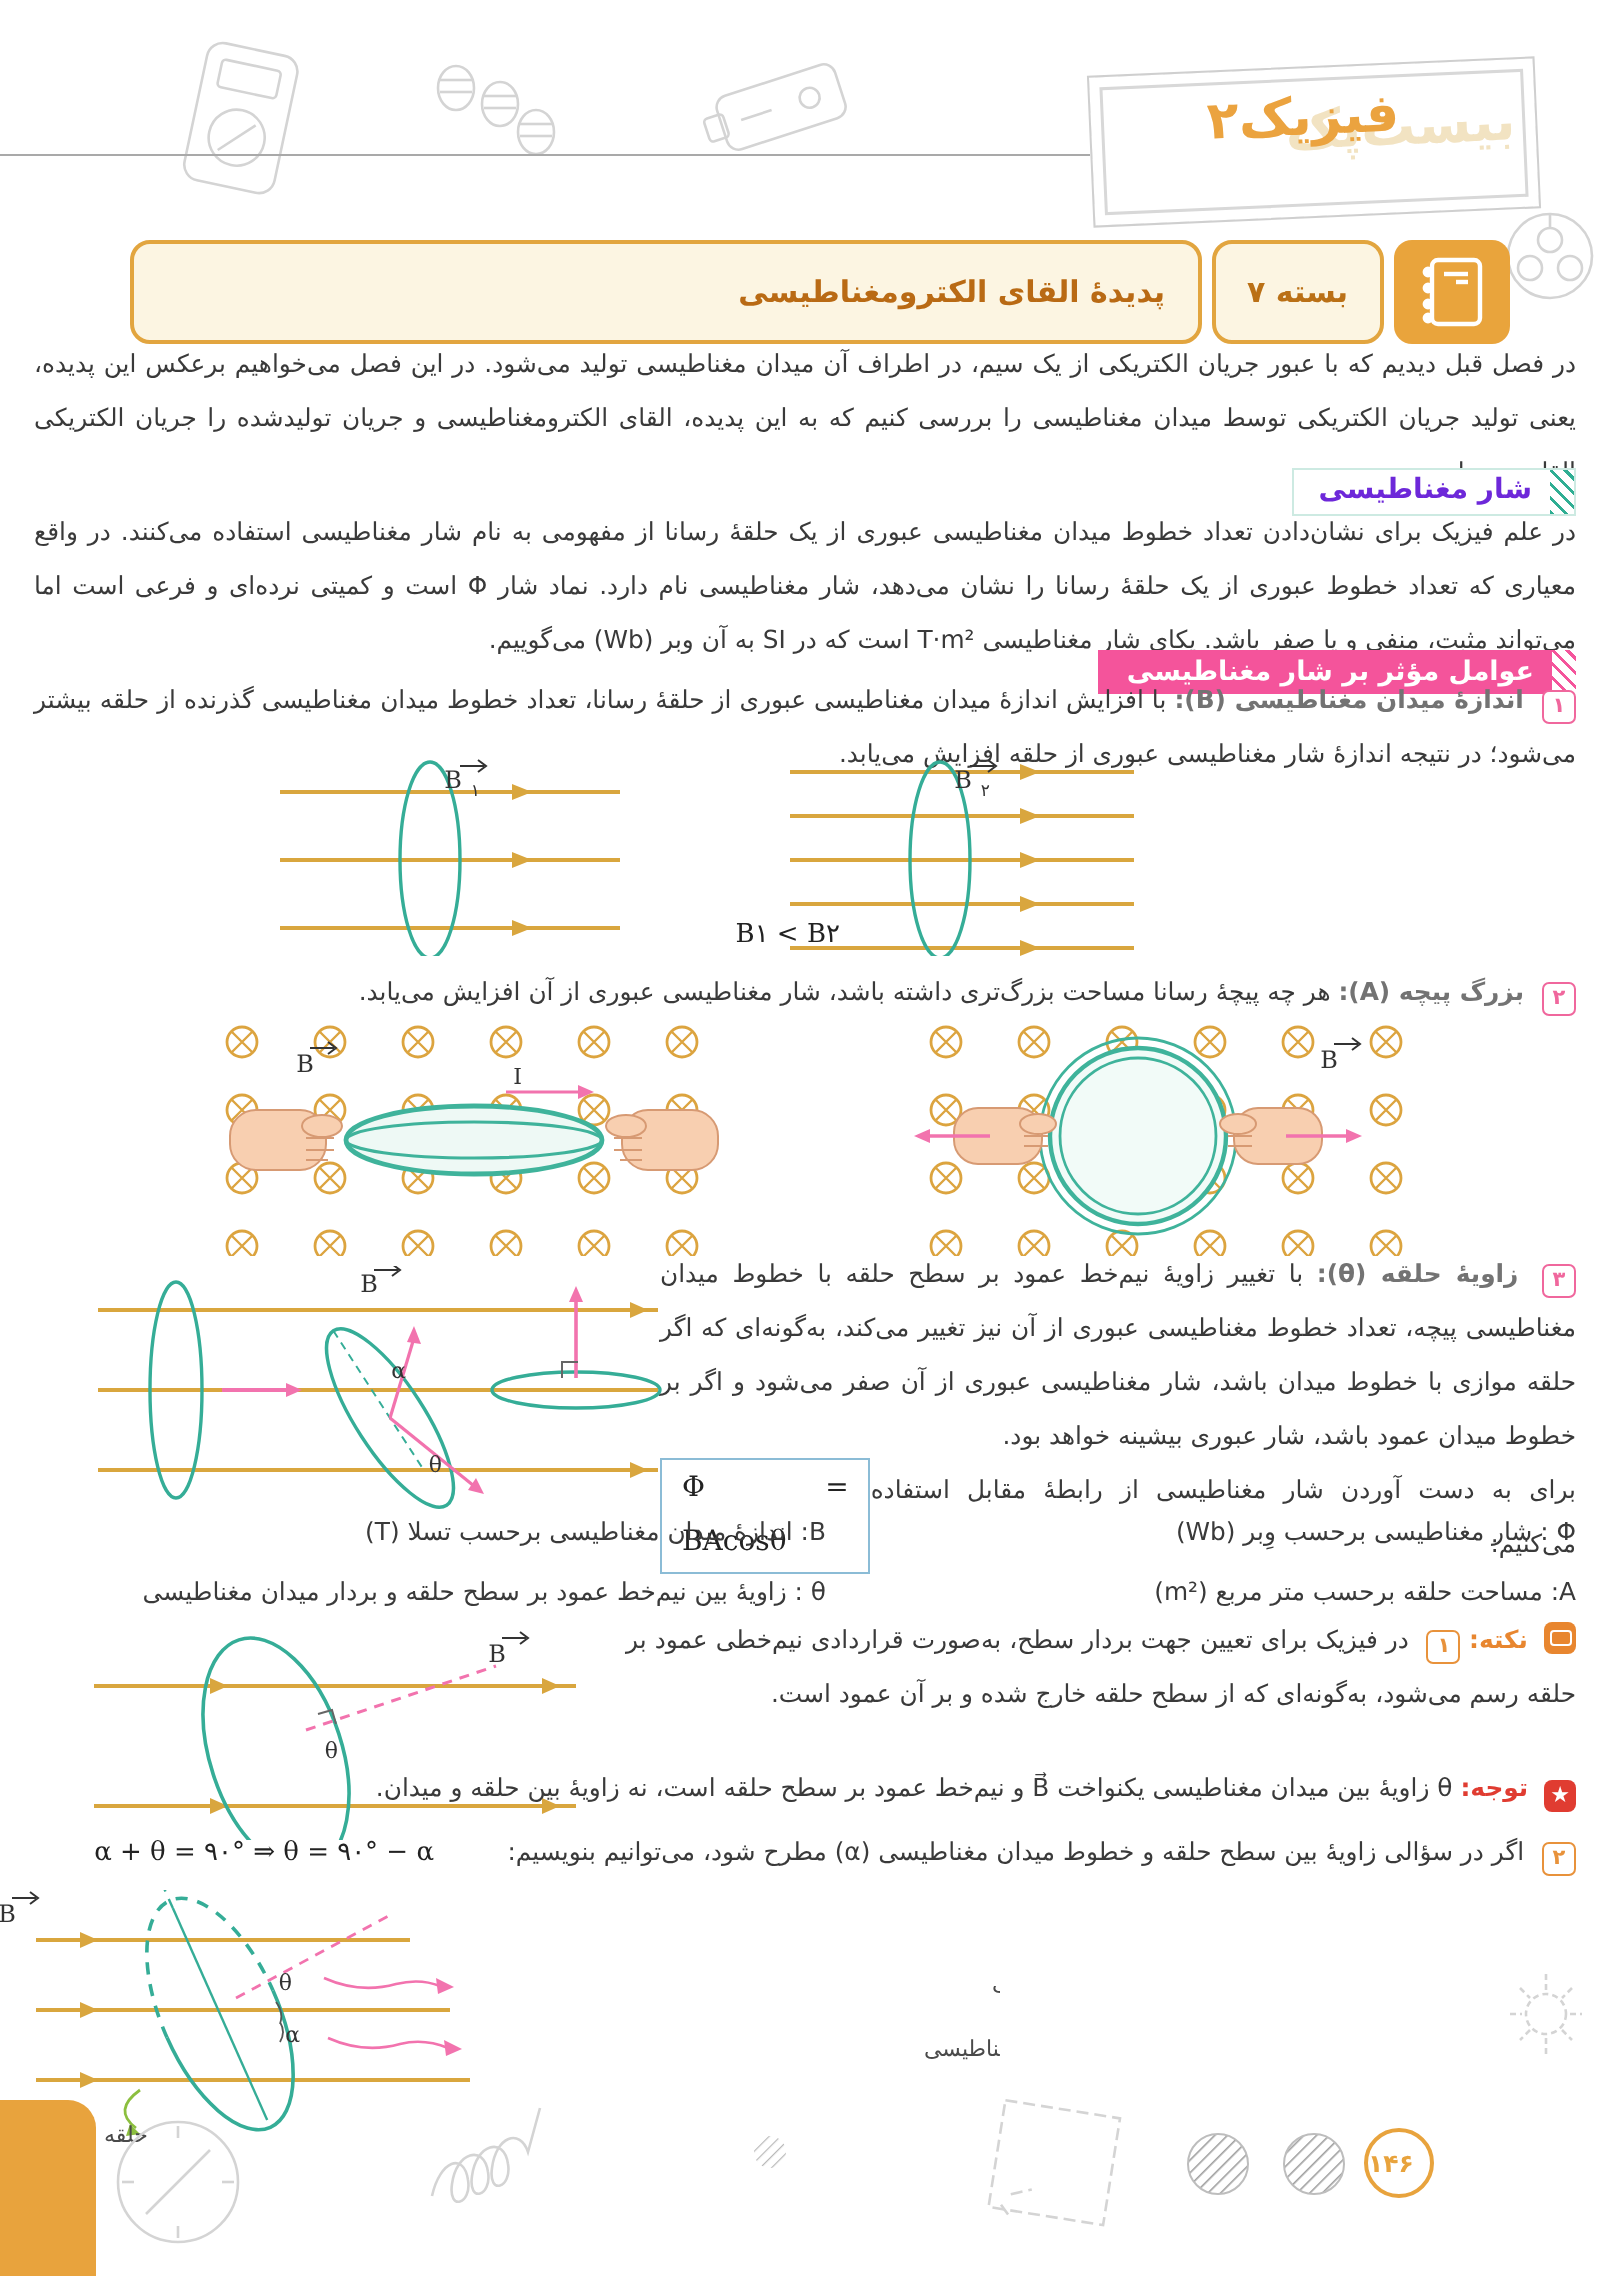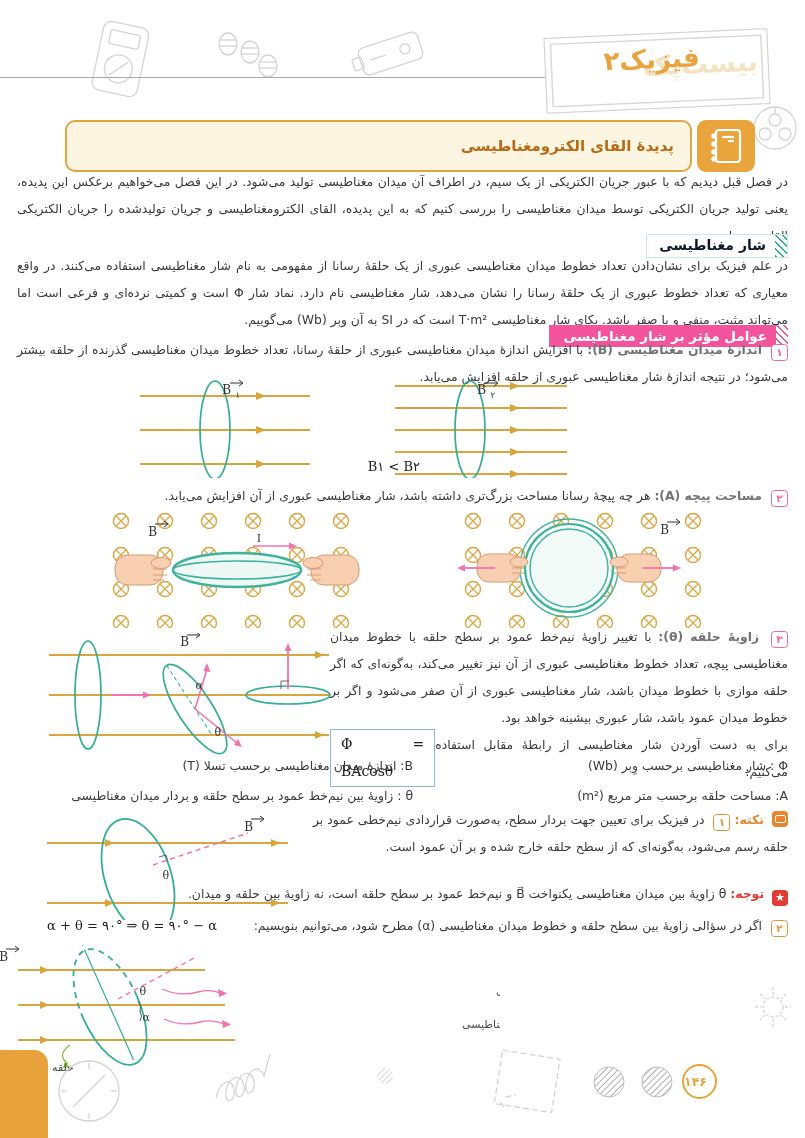--- a/index.html
+++ b/index.html
@@ -14,21 +14,21 @@
   
   .marker{display:inline-block;width:15px;height:15px;border:1.4px solid #F0679D;color:#F0679D;
           border-radius:3.5px;font-size:10.5px;line-height:15px;text-align:center;font-weight:bold;
           margin-left:5px;vertical-align:-2px;background:#fff;}
   .marker.orange{border-color:#E8923B;color:#E8923B;}
 
   
   .sec{position:absolute;display:flex;align-items:stretch;height:22px;}
   .hatch{width:12px;}
   .sec-teal{background:#fff;border:1px solid #cdeae2;}
-  .sec-teal .lbl{color:#0f172a;font-weight:bold;font-size:14px;line-height:20px;padding:0 9px 0 12px;}
+  .sec-teal .lbl{color:#6d28d9;font-weight:bold;font-size:14px;line-height:20px;padding:0 9px 0 12px;}
   .sec-teal .hatch{background:repeating-linear-gradient(45deg,#2FAE93 0 1.6px,#ffffff 1.6px 5px);}
   .sec-pink{background:#F4549B;}
   .sec-pink .lbl{color:#fff;font-weight:bold;font-size:13.5px;line-height:22px;padding:0 9px 0 14px;}
   .sec-pink .hatch{background:repeating-linear-gradient(45deg,#F4549B 0 1.6px,#ffffff 1.6px 5px);}
 
   
   .title-row{position:absolute;top:120px;right:50px;left:65px;height:52px;display:flex;gap:5px;}
   .chapter-icon{width:58px;height:52px;background:#E9A43C;border-radius:9px;display:flex;
                 align-items:center;justify-content:center;flex:0 0 auto;}
   .badge-box,.title-box{background:#FCF5E2;border:2px solid #E2A53F;border-radius:10px;
@@ -114,20 +114,21 @@
         <rect x="8" y="4" width="24" height="32" rx="3"></rect>
         <line x1="14" y1="11" x2="26" y2="11"></line>
             <line x1="20" y1="15" x2="26" y2="15"></line>
         <circle cx="6" cy="10" r="1.6" fill="#fff"></circle>
             <circle cx="6" cy="18" r="1.6" fill="#fff"></circle>
         <circle cx="6" cy="26" r="1.6" fill="#fff"></circle>
             <circle cx="6" cy="33" r="1.6" fill="#fff"></circle>
       </g>
         </svg>
     </div>
+    <div class="badge-box">بسته ۷</div>
     <div class="title-box">پدیدهٔ القای الکترومغناطیسی</div>
   </div>
 
   <p class="abs fa" style="top:168px;right:17px;left:17px;margin:0">در فصل قبل دیدیم که با عبور جریان الکتریکی از یک سیم، در اطراف آن میدان مغناطیسی تولید می‌شود. در این فصل می‌خواهیم برعکس این پدیده، یعنی تولید جریان الکتریکی توسط میدان مغناطیسی را بررسی کنیم که به این پدیده، القای الکترومغناطیسی و جریان تولیدشده را جریان الکتریکی القایی می‌نامند.</p>
 
   <div class="sec sec-teal" style="top:234px;right:17px">
     <span class="hatch"></span>
     <span class="lbl">شار مغناطیسی</span>
   </div>
   <p class="abs fa" style="top:252px;right:17px;left:17px;margin:0">در علم فیزیک برای نشان‌دادن تعداد خطوط میدان مغناطیسی عبوری از یک حلقهٔ رسانا از مفهومی به نام شار مغناطیسی استفاده می‌کنند. در واقع معیاری که تعداد خطوط عبوری از یک حلقهٔ رسانا را نشان می‌دهد، شار مغناطیسی نام دارد. نماد شار Φ است و کمیتی نرده‌ای و فرعی است اما می‌تواند مثبت، منفی و یا صفر باشد. یکای شار مغناطیسی T·m² است که در SI به آن وبر (Wb) می‌گوییم.</p>
@@ -171,21 +172,21 @@
       <text x="110" y="20" font-size="8.5">۱</text>
       <text x="356" y="16">B</text>
       <text x="365" y="20" font-size="8.5">۲</text>
     </g>
     <path d="M100,5 h12 M109,2 l4,3 -4,3 M355,5 h12 M364,2 l4,3 -4,3" stroke="#333" stroke-width="1" fill="none"></path>
   </svg>
   <div class="abs ltr serif" style="top:459px;right:385px;font-size:13px;color:#222">B۱ &lt; B۲</div>
 
   <p class="abs fa" style="top:482px;right:17px;left:17px;margin:0">
     <span class="marker">۲</span>
-    <span class="bold">مساحت پیچه (A):</span>
+    <span class="bold">بزرگ پیچه (A):</span>
     <span>هر چه پیچهٔ رسانا مساحت بزرگ‌تری داشته باشد، شار مغناطیسی عبوری از آن افزایش می‌یابد.</span>
   </p>
 
   <svg class="abs" style="top:506px;right:58px" width="690" height="122">
     <defs>
       <pattern id="xg" width="44" height="34" patternUnits="userSpaceOnUse">
         <circle cx="20" cy="15" r="7.5" fill="none" stroke="#DCA43F" stroke-width="1.4"></circle>
         <path d="M15,10 L25,20 M25,10 L15,20" stroke="#DCA43F" stroke-width="1.2"></path>
       </pattern>
     </defs>

